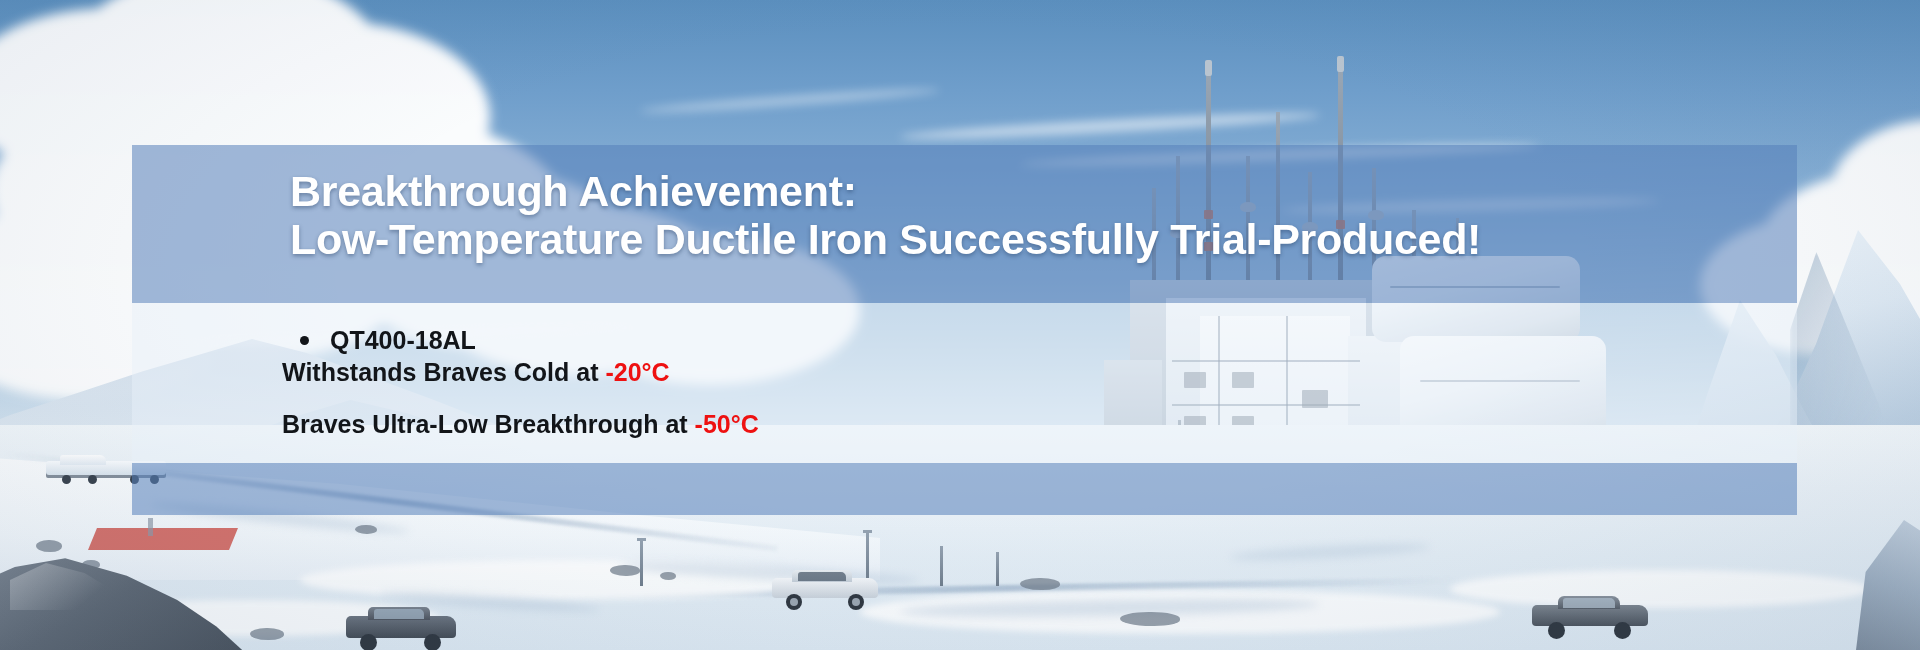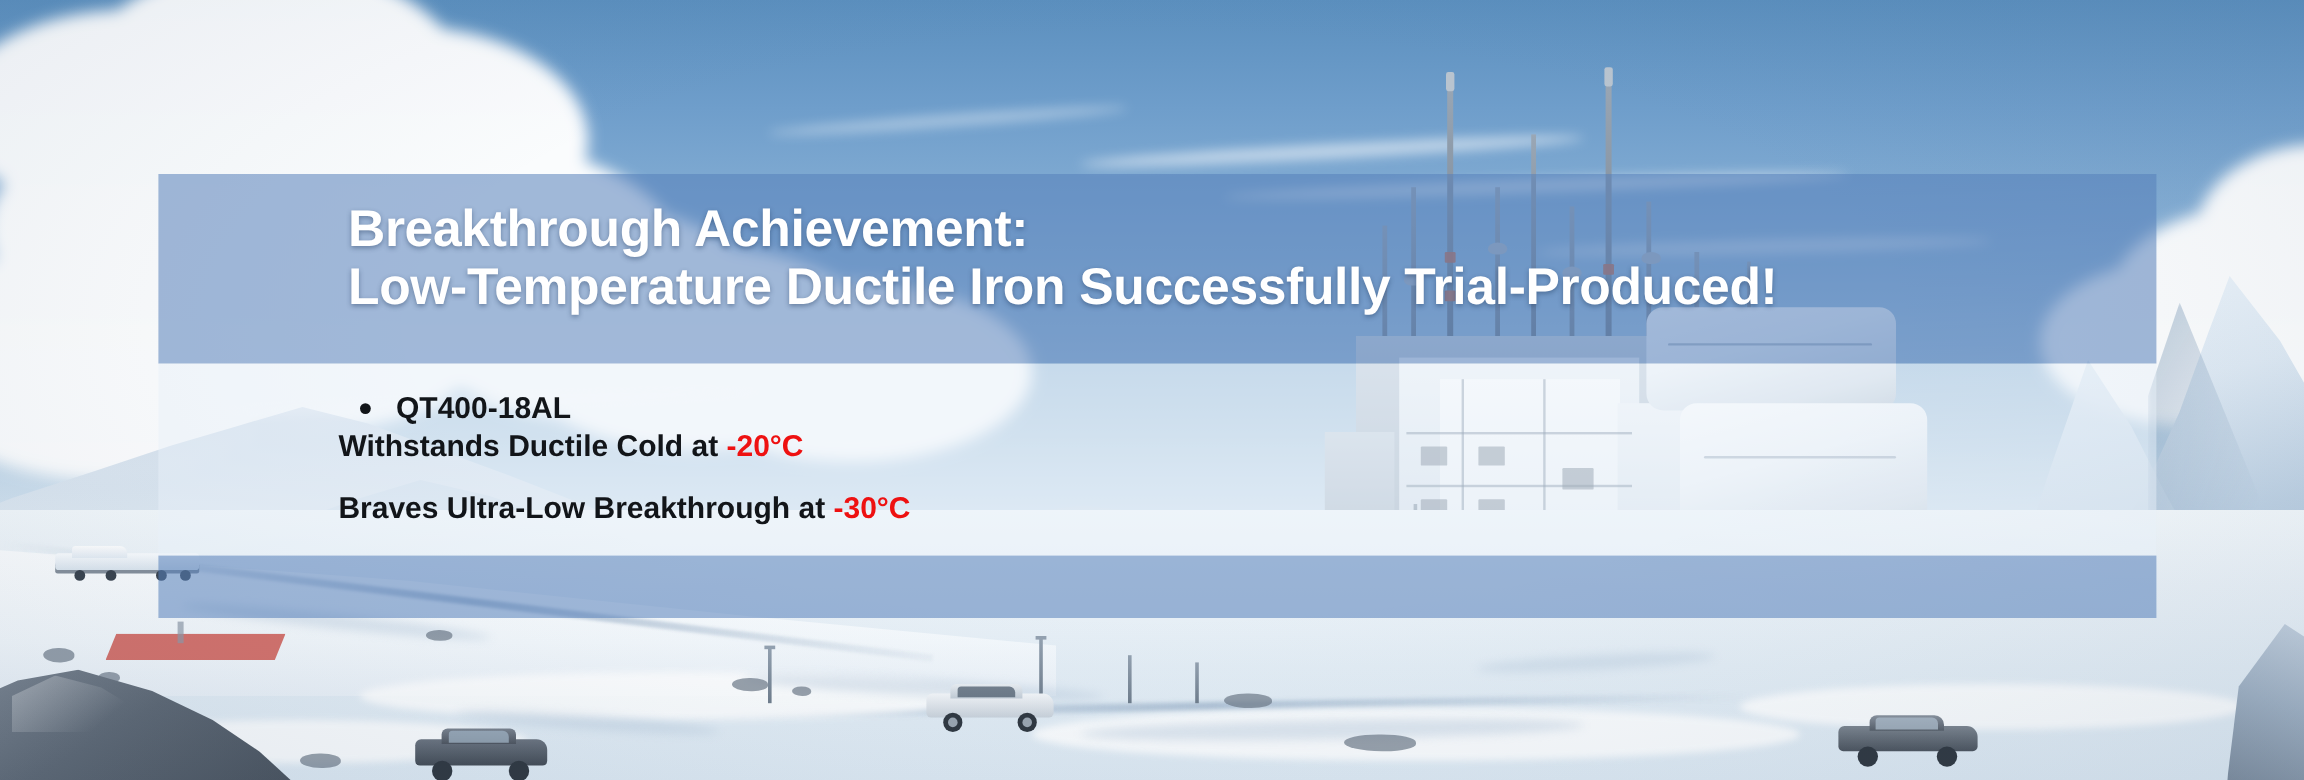--- a/index.html
+++ b/index.html
@@ -554,26 +554,26 @@
     </div>
 
     <div class="bullets">
 
       <div class="bgroup">
         <div class="brow">
           <span class="dot"></span>
           <span>QT400-18AL</span>
         </div>
         <div class="bdesc">
-          <span>Withstands Ductile Cold at </span><span class="temp">-20°C</span>
+          <span>Withstands Braves Cold at </span><span class="temp">-20°C</span>
         </div>
       </div>
 
       <div class="bgroup">
         <div class="bdesc">
-          <span>Braves Ultra-Low Breakthrough at </span><span class="temp">-30°C</span>
+          <span>Braves Ultra-Low Breakthrough at </span><span class="temp">-50°C</span>
         </div>
       </div>
 
     </div>
   </div>
 
 </div>
 
 </body></html>

